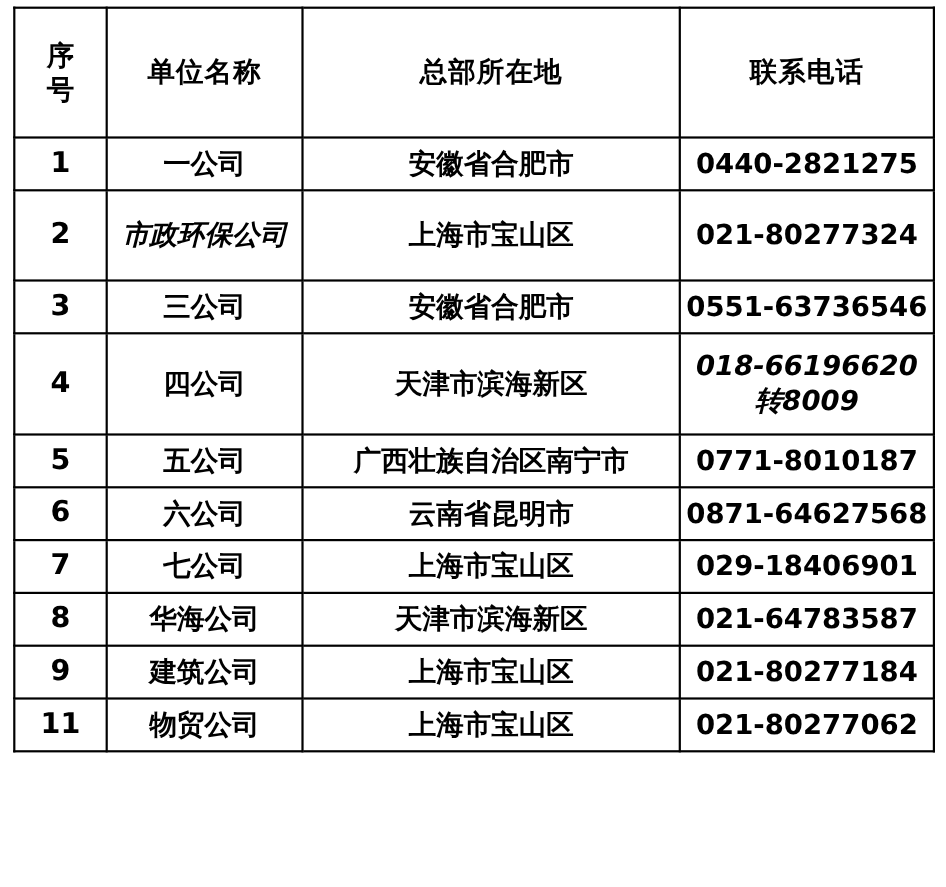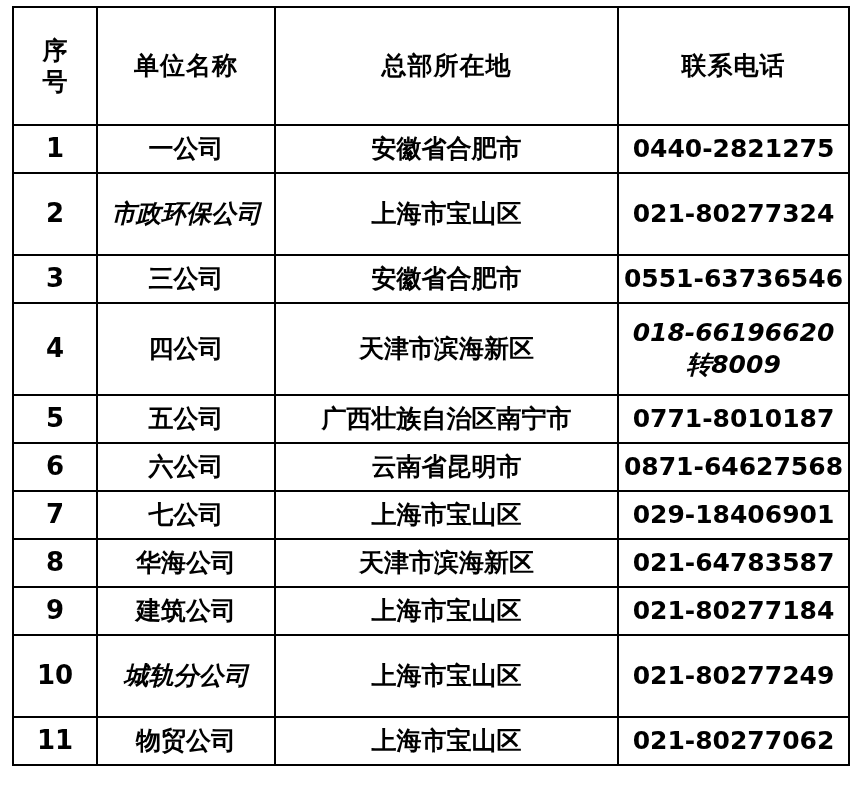--- a/index.html
+++ b/index.html
@@ -137,26 +137,20 @@
         <td>华海公司</td>
         <td>天津市滨海新区</td>
         <td>021-64783587</td>
       </tr>
       <tr>
         <td class="cell-seq">9</td>
         <td>建筑公司</td>
         <td>上海市宝山区</td>
         <td>021-80277184</td>
       </tr>
-      <tr class="tall">
-        <td class="cell-seq">10</td>
-        <td class="two-line">城轨分公司</td>
-        <td>上海市宝山区</td>
-        <td>021-80277249</td>
-      </tr>
       <tr>
         <td class="cell-seq">11</td>
         <td>物贸公司</td>
         <td>上海市宝山区</td>
         <td>021-80277062</td>
       </tr>
     </tbody>
   </table>
 </div>
 

